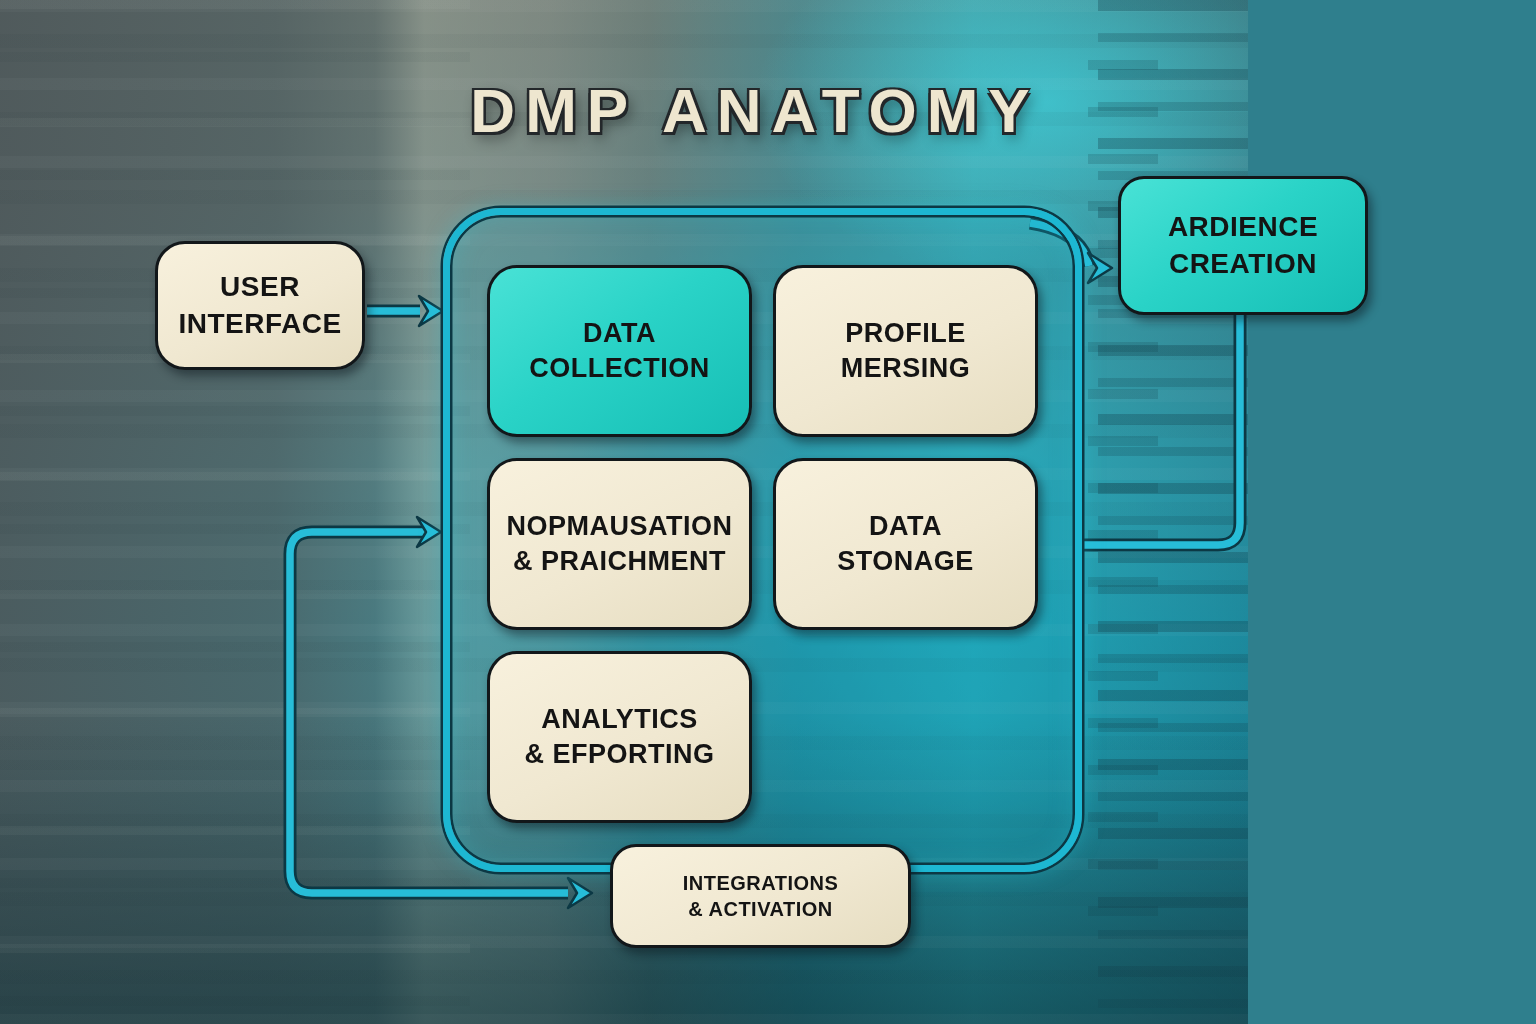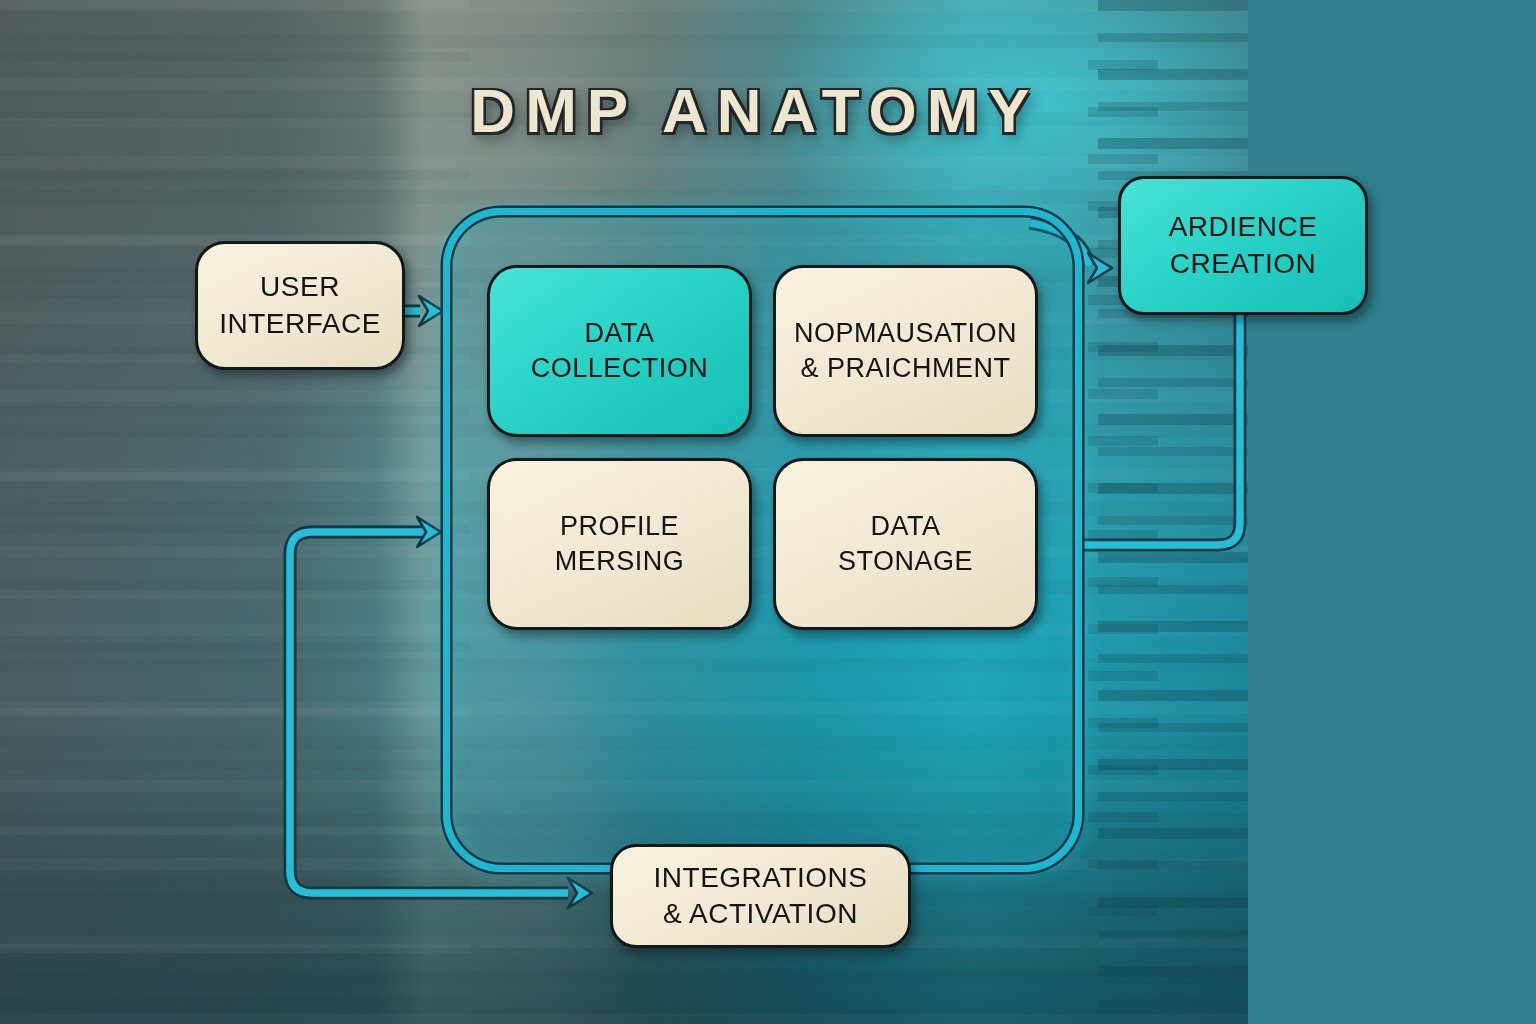--- a/index.html
+++ b/index.html
@@ -79,30 +79,30 @@
     grid-template-columns:265px 265px;
     grid-auto-rows:172px;
     gap:21px;
     padding:50px 22px 42px 37px;
   }
 
   
   .node{
     box-sizing:border-box;border:3px solid #12171a;border-radius:30px;
     display:flex;align-items:center;justify-content:center;text-align:center;
-    font-weight:normal;font-size:27px;line-height:1.3;color:#141414;
+    font-weight:bold;font-size:27px;line-height:1.3;color:#141414;
     white-space:pre-line;letter-spacing:.5px;
     box-shadow:4px 6px 10px rgba(8,18,24,.45);
   }
   .cream{background:linear-gradient(155deg,#f8f1dd 0%,#f0e8d1 55%,#e6ddc1 100%);}
   .teal{background:linear-gradient(145deg,#49e2d6 0%,#2ad3c7 45%,#16beb5 100%);}
 
-  .node-user{position:absolute;left:155px;top:241px;width:210px;height:129px;z-index:4;font-size:28px;margin-left:40px;}
+  .node-user{position:absolute;left:155px;top:241px;width:210px;height:129px;z-index:4;font-size:28px;}
   .node-audience{position:absolute;left:1118px;top:176px;width:250px;height:139px;z-index:4;font-size:28px;border-radius:26px;}
-  .node-integrations{position:absolute;left:610px;top:844px;width:301px;height:104px;z-index:5;font-size:28px;border-radius:26px;}
+  .node-integrations{position:absolute;left:610px;top:844px;width:301px;height:104px;z-index:5;font-size:20px;border-radius:26px;}
 </style>
 </head>
 <body>
 
 <div class="stage">
 
   <div class="bg"></div>
   <div class="streaks"></div>
   <div class="streaks-left"></div>
   <div class="streaks-right"></div>
@@ -133,26 +133,28 @@
       <path class="wire-dark" d="M424,532 L312,532 Q290,532 290,554 L290,871 Q290,893 312,893 L568,893"></path>
       <path class="wire-cyan" d="M424,532 L312,532 Q290,532 290,554 L290,871 Q290,893 312,893 L568,893"></path>
       <polygon class="head" points="441,532 417,517 426,532 417,547"></polygon>
       <polygon class="head" points="592,893 568,878 577,893 568,908"></polygon>
     </g>
   </svg>
 
   <div class="dmp-container">
     <div class="node teal">DATA
 COLLECTION</div>
+    <div class="node cream">PROFILE
+MERSING</div>
     <div class="node cream">NOPMAUSATION
 &amp; PRAICHMENT</div>
-    <div class="node cream">PROFILE
-MERSING</div>
     <div class="node cream">DATA
 STONAGE</div>
+    <div class="node cream">ANALYTICS
+&amp; EFPORTING</div>
   </div>
 
   <div class="node cream node-user">USER
 INTERFACE</div>
   <div class="node teal node-audience">ARDIENCE
 CREATION</div>
   <div class="node cream node-integrations">INTEGRATIONS
 &amp; ACTIVATION</div>
 
 </div>

